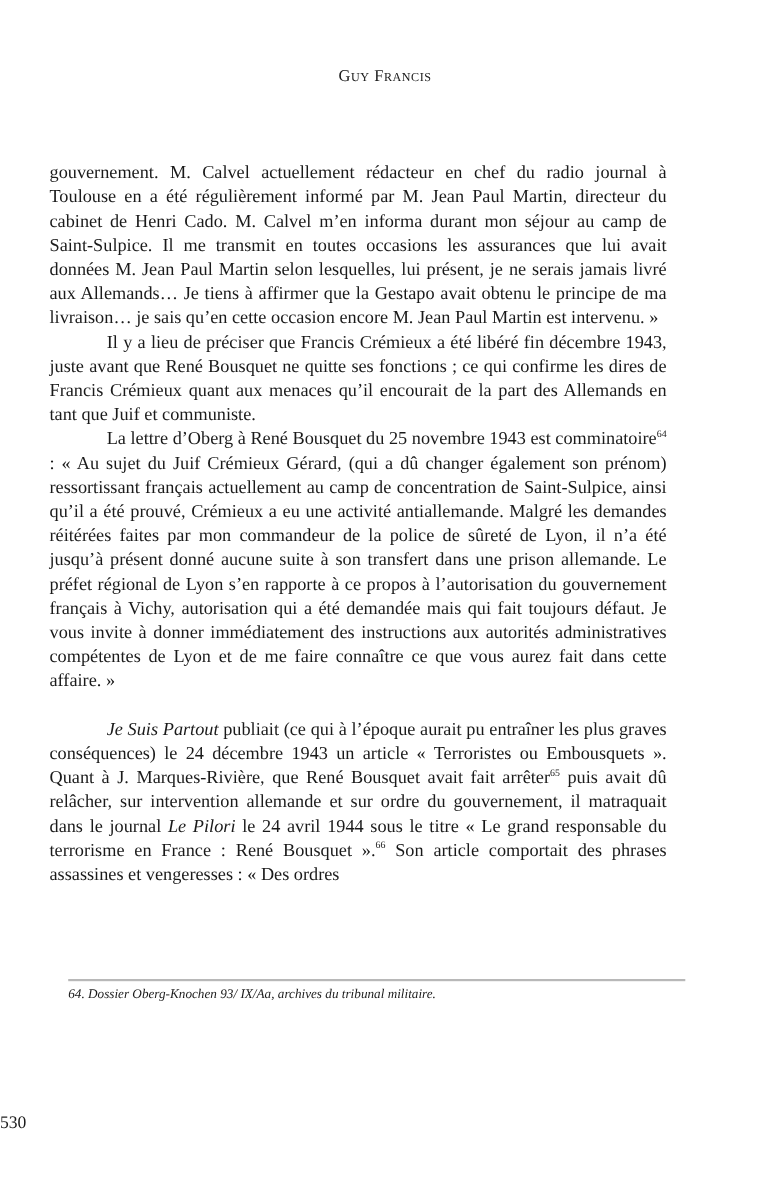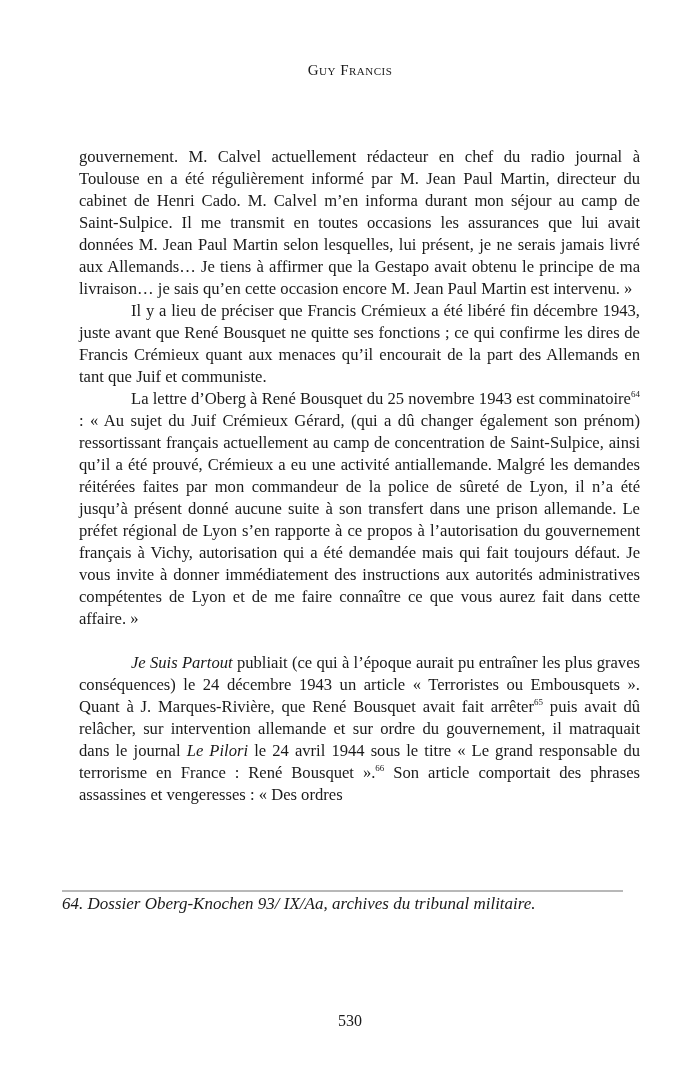--- a/index.html
+++ b/index.html
@@ -1,30 +1,30 @@
 <!DOCTYPE html>
 <html><head>
 <meta charset="utf-8">
 <style>
   html, body { margin: 0; padding: 0; background: #ffffff; }
   body { width: 700px; height: 1089px; position: relative; overflow: hidden;
          font-family: "Liberation Serif", "DejaVu Serif", serif; color: #1a1a1a; }
   .running-head { position: absolute; top: 62px; left: 0; width: 700px; text-align: center;
                   font-size: 15px; letter-spacing: 0.5px; font-variant: small-caps; }
-  .body-text { position: absolute; top: 146px; left: 79px; width: 561px;
+  .body-text { position: absolute; top: 146px; left: 45px; width: 561px;
                font-size: 16.6px; line-height: 22px; text-align: justify; }
   .body-text p { margin: 0; }
   .indent { text-indent: 52px; }
   .gap { margin-top: 22px !important; }
   sup { font-size: 9px; line-height: 0; vertical-align: 7px; }
   .rule { position: absolute; top: 890px; left: 62px; width: 561px; height: 2px; background: #b8b8b8; }
   .footnotes { position: absolute; top: 895px; left: 62px; width: 565px;
-               font-size: 17px; line-height: 17.5px; font-style: italic; }
+               font-size: 12px; line-height: 17.5px; font-style: italic; }
   .footnotes p { margin: 0; }
-  .folio { position: absolute; top: 1012px; left: 0; width: 700px; text-align: center; font-size: 16px; }
+  .folio { position: absolute; top: 1012px; left: 0; width: 700px; font-size: 16px; }
 </style>
 </head>
 <body>
 
 <div class="running-head">Guy Francis</div>
 
 <div class="body-text">
   <p>gouvernement. M. Calvel actuellement rédacteur en chef du radio journal à Toulouse en a été régulièrement informé par M. Jean Paul Martin, directeur du cabinet de Henri Cado. M. Calvel m’en informa durant mon séjour au camp de Saint-Sulpice. Il me transmit en toutes occasions les assurances que lui avait données M. Jean Paul Martin selon lesquelles, lui présent, je ne serais jamais livré aux Allemands… Je tiens à affirmer que la Gestapo avait obtenu le principe de ma livraison… je sais qu’en cette occasion encore M. Jean Paul Martin est intervenu. »</p>
   <p class="indent">Il y a lieu de préciser que Francis Crémieux a été libéré fin décembre 1943, juste avant que René Bousquet ne quitte ses fonctions ; ce qui confirme les dires de Francis Crémieux quant aux menaces qu’il encourait de la part des Allemands en tant que Juif et communiste.</p>
   <p class="indent"><span>La lettre d’Oberg à René Bousquet du 25 novembre 1943 est comminatoire</span><sup>64</sup><span> : « Au sujet du Juif Crémieux Gérard, (qui a dû changer également son prénom) ressortissant français actuellement au camp de concentration de Saint-Sulpice, ainsi qu’il a été prouvé, Crémieux a eu une activité antiallemande. Malgré les demandes réitérées faites par mon commandeur de la police de sûreté de Lyon, il n’a été jusqu’à présent donné aucune suite à son transfert dans une prison allemande. Le préfet régional de Lyon s’en rapporte à ce propos à l’autorisation du gouvernement français à Vichy, autorisation qui a été demandée mais qui fait toujours défaut. Je vous invite à donner immédiatement des instructions aux autorités administratives compétentes de Lyon et de me faire connaître ce que vous aurez fait dans cette affaire. »</span></p>

